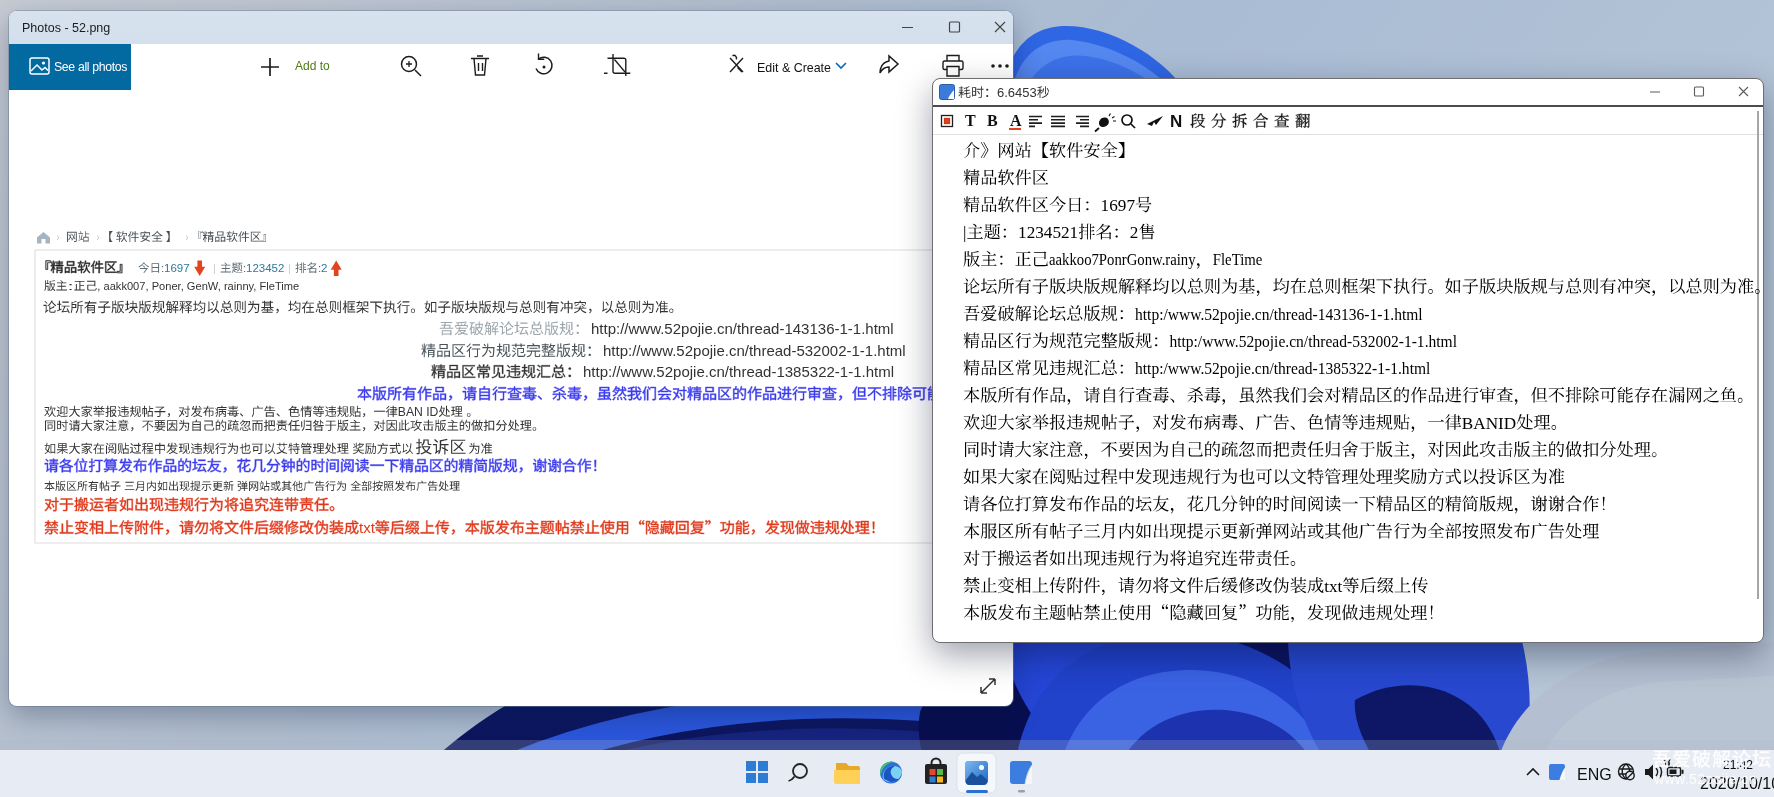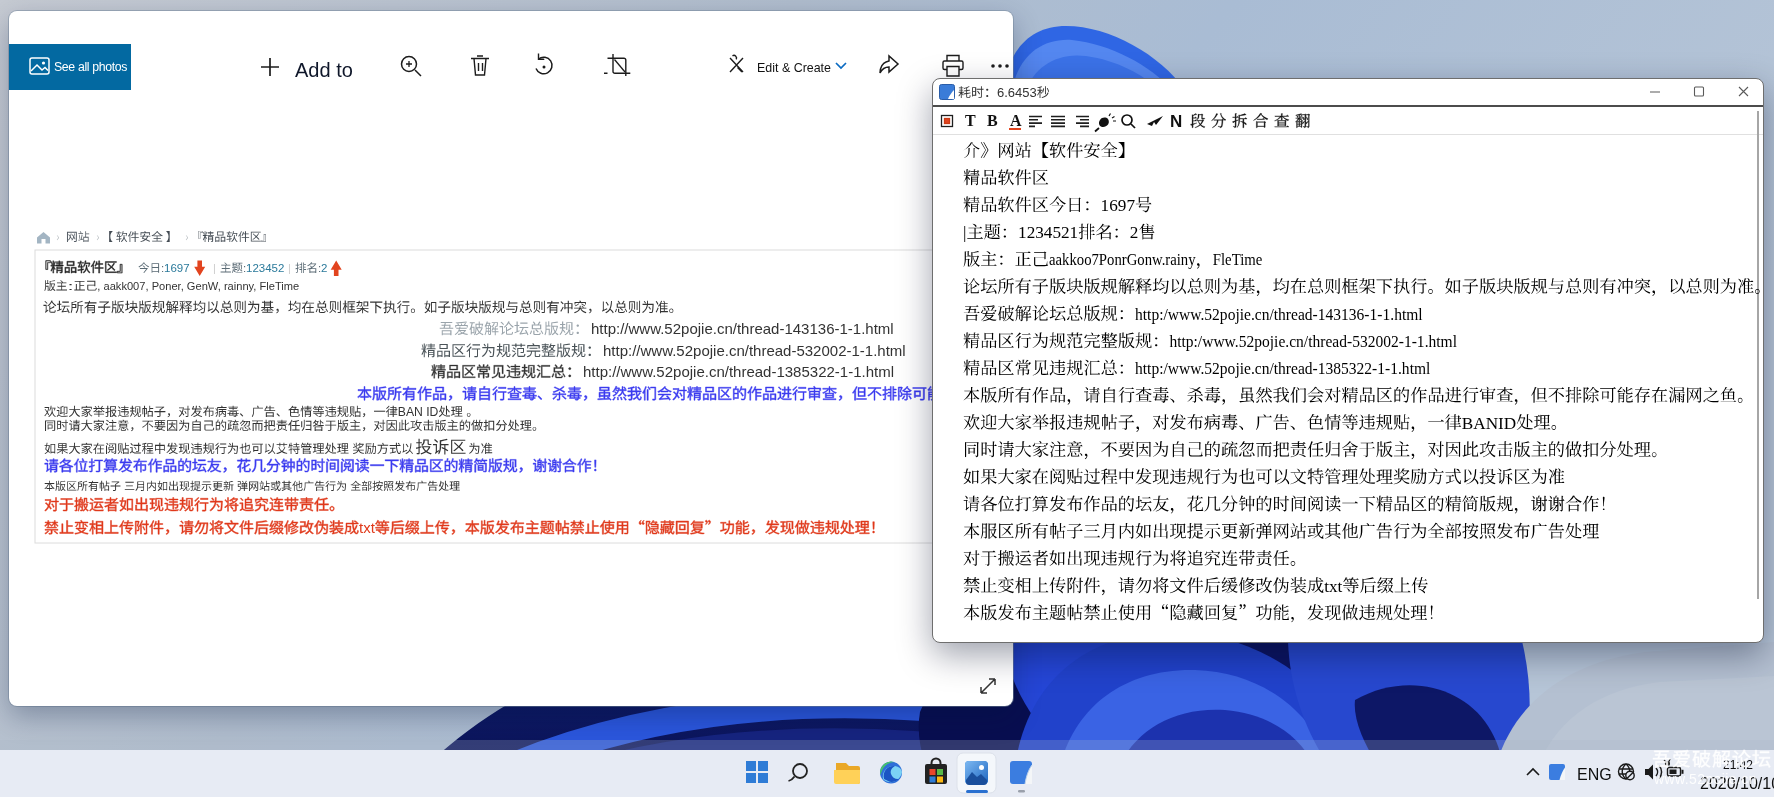--- a/index.html
+++ b/index.html
@@ -3,21 +3,21 @@
 *{margin:0;padding:0;box-sizing:border-box}
 html,body{width:1774px;height:797px;overflow:hidden;font-family:"Liberation Sans",sans-serif;background:#a7b7ca}
 .abs{position:absolute}
 #wall{left:0;top:0;z-index:0}
 #photos{left:9px;top:11px;width:1004px;height:695px;border-radius:8px;background:#fff;box-shadow:0 10px 28px rgba(0,20,60,.30),0 0 0 1px rgba(130,148,165,.55);z-index:1;overflow:hidden}
 #ptitle{left:0;top:0;width:100%;height:33px;background:linear-gradient(#d8e2ef,#d3dfec)}
 #ptitle .t{position:absolute;left:13px;top:9.5px;font-size:12.5px;color:#1b1b1b}
 #ptoolbar{left:0;top:33px;width:100%;height:46px;background:#fff}
 #seeall{left:0;top:0;width:122px;height:46px;background:#0369a1;color:#fff}
 #seeall .t{position:absolute;left:45px;top:16px;font-size:12.3px;white-space:nowrap;letter-spacing:-.35px}
-#addto{left:286px;top:15px;font-size:20px;color:#0f172a}
+#addto{left:286px;top:15px;font-size:12px;color:#4d7c0f}
 .wbtn{stroke:#444;stroke-width:1.2;fill:none}
 #forumclip{z-index:2;pointer-events:none;left:0;top:0}
 #ocr{left:932px;top:78px;width:832px;height:565px;border-radius:8px;background:#fff;border:1px solid #6e6e6e;box-shadow:0 12px 34px rgba(0,10,40,.38);z-index:3;overflow:hidden}
 #ocrsep{left:0;top:26px;width:100%;height:2px;background:#4c4c4c}
 #ocrtoolbar{left:0;top:28px;width:100%;height:28px;background:#fff;border-bottom:1px solid #e0e0e0}
 #ocrscroll{left:824px;top:32px;width:2px;height:488px;background:#a6a6a6}
 #ocrtext{z-index:4;pointer-events:none;left:0;top:0}
 #taskbar{left:0;top:750px;width:1774px;height:47px;background:#e7ebf4;z-index:5}
 .eng{position:absolute;left:1577px;top:766px;font-size:16px;color:#0f0f0f;z-index:6}
 .clock{position:absolute;left:1723px;top:758px;font-size:12px;color:#0f0f0f;z-index:6;text-align:right}
@@ -488,20 +488,28 @@
  <path d="M1055,797 C1060,718 1115,668 1195,670 C1278,673 1330,730 1338,797 Z" fill="#3a63e4"></path>
  <path d="M1110,797 C1118,740 1165,706 1225,710 C1285,715 1320,755 1322,797 Z" fill="#1c32ae"></path>
  <path d="M1288,641 L1522,641 C1536,700 1530,760 1512,797 L1352,797 C1312,750 1290,698 1288,641 Z" fill="#2748cf"></path>
  <path d="M1355,700 C1405,672 1462,686 1488,726 C1508,758 1504,780 1492,797 L1400,797 C1378,768 1352,730 1355,700 Z" fill="#0d1766"></path>
  <path d="M1490,797 C1498,716 1555,664 1645,652 L1774,642 L1774,797 Z" fill="#b4c0d1"></path>
  <path d="M1530,797 C1540,730 1590,690 1660,682 L1774,676 L1774,797 Z" fill="#bac5d4"></path>
  <rect x="0" y="740" width="1774" height="12" fill="rgba(170,182,200,.25)"></rect>
 </svg>
 
 <div id="photos" class="abs">
+  <div id="ptitle" class="abs">
+      <span class="t">Photos - 52.png</span>
+    <svg class="abs" style="left:874px;top:0" width="134" height="33" viewBox="0 0 134 33">
+      <line x1="19" y1="16.5" x2="30" y2="16.5" class="wbtn"></line>
+      <rect x="66.5" y="11" width="10" height="10" rx="1" class="wbtn"></rect>
+      <path d="M112,11 L122,21 M122,11 L112,21" class="wbtn"></path>
+    </svg>
+  </div>
   <div id="ptoolbar" class="abs">
     <div id="seeall" class="abs">
         <span class="t">See all photos</span>
       <svg class="abs" style="left:20px;top:13px" width="22" height="20" viewBox="0 0 22 20">
         <rect x="1" y="1" width="19" height="16" rx="2" fill="none" stroke="#fff" stroke-width="1.5"></rect>
         <circle cx="14.5" cy="6" r="1.6" fill="#fff"></circle>
         <path d="M2,14 L8,8 L13,13 L16,10.5 L19,13.5" fill="none" stroke="#fff" stroke-width="1.5"></path>
       </svg>
     </div>
     <span id="addto" class="abs">Add to</span>

